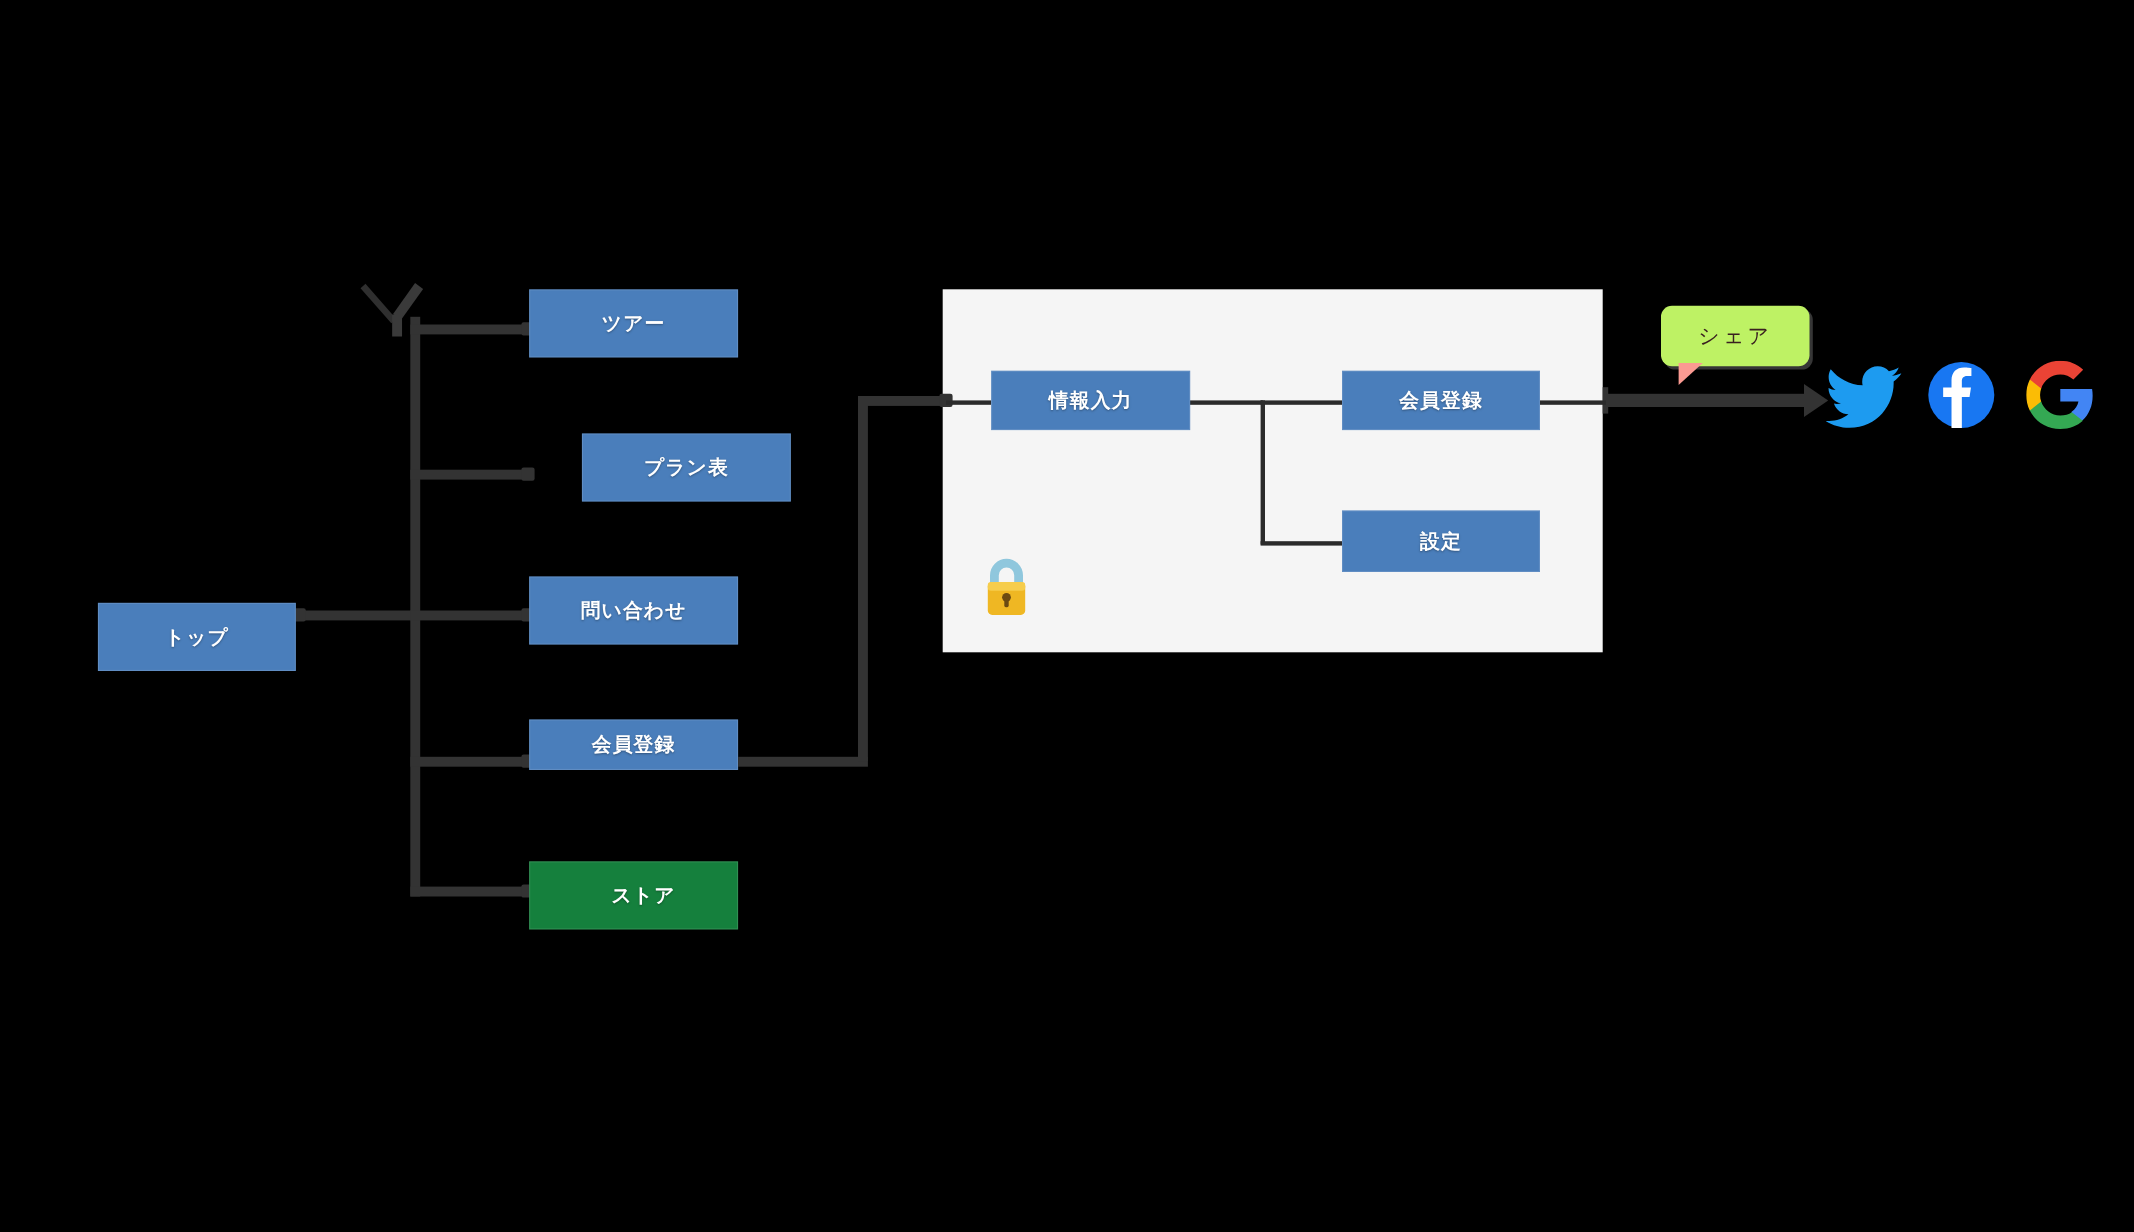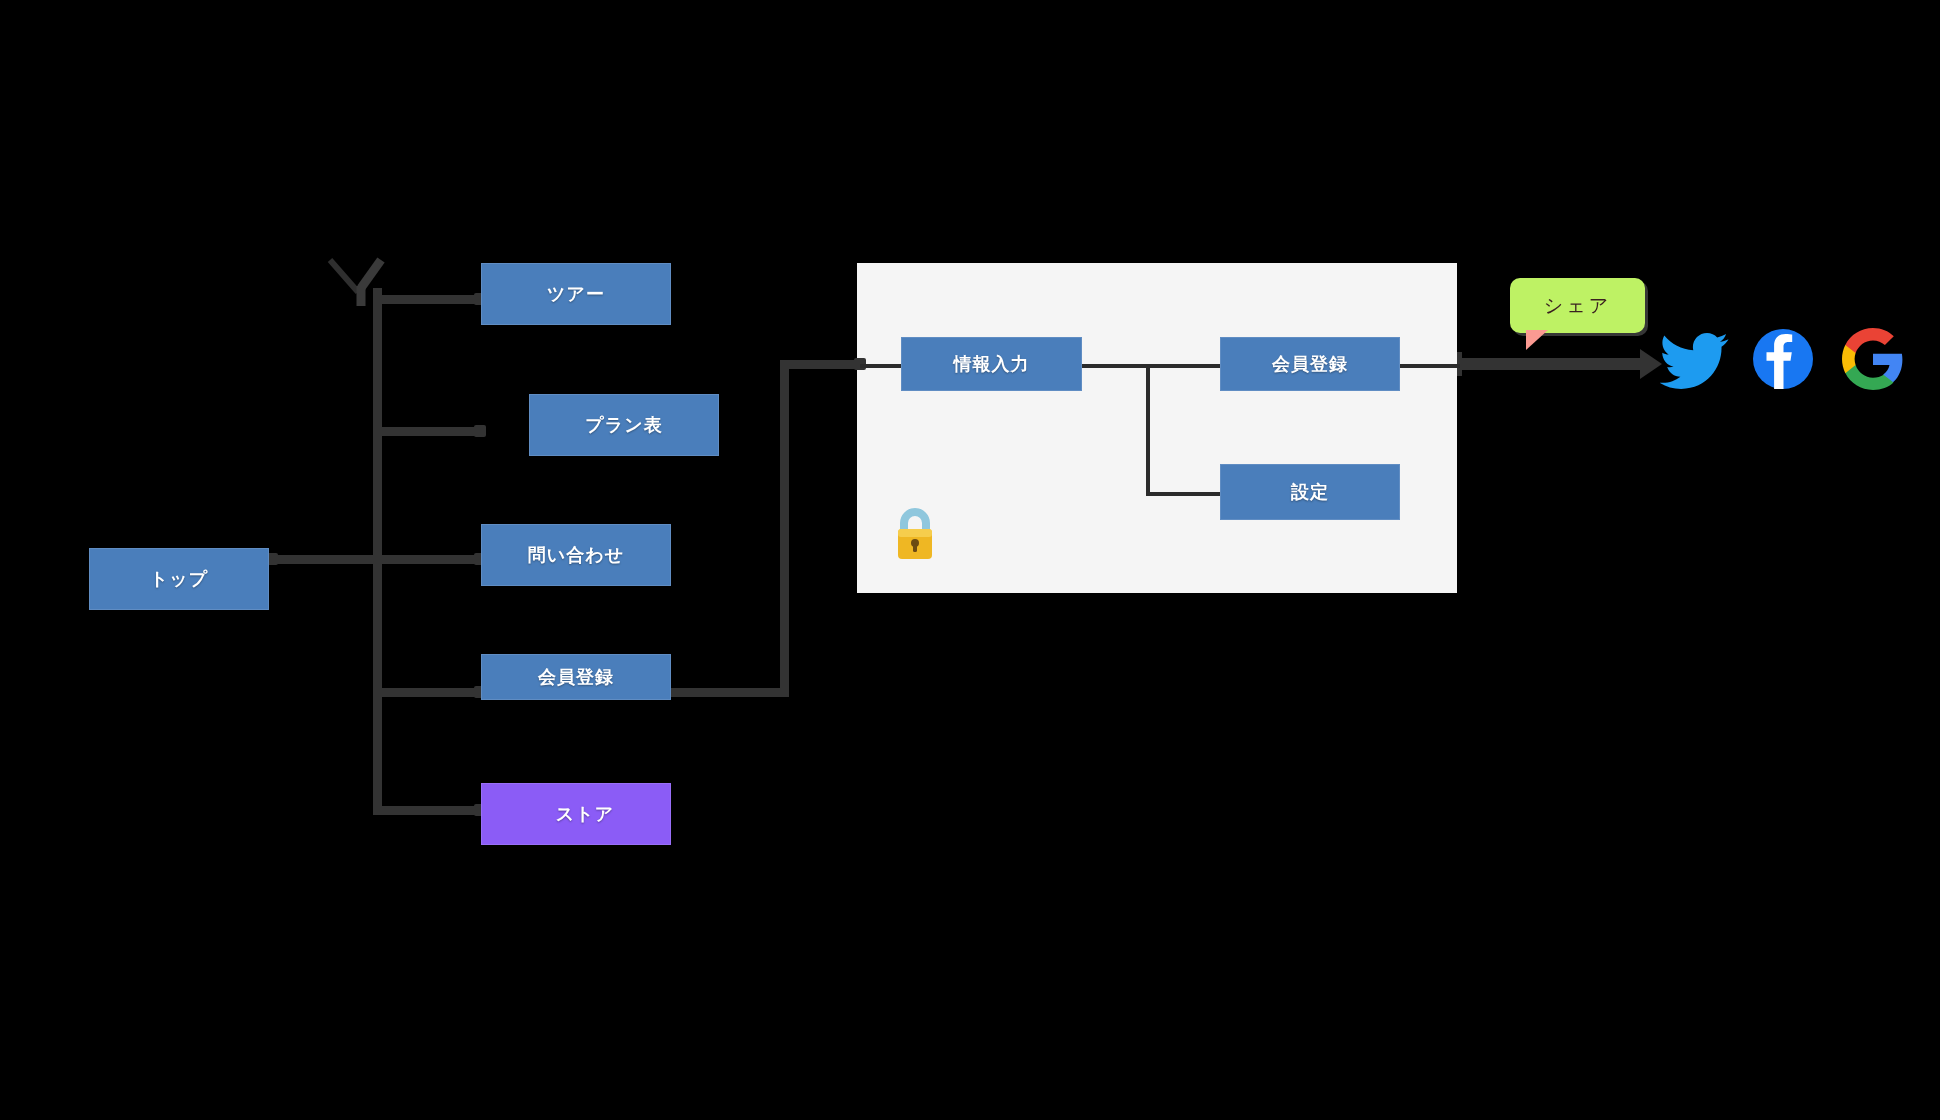--- a/index.html
+++ b/index.html
@@ -25,21 +25,21 @@
     align-items: center;
     justify-content: center;
     color: #ffffff;
     font-weight: bold;
     font-size: 18px;
     letter-spacing: 1px;
     text-shadow: 0 1px 2px rgba(0,0,0,0.35);
     border: 1px solid rgba(255,255,255,0.12);
   }
   .node.blue   { background: #4a7ebb; }
-  .node.orange { background: #8b5cf6; padding-left: 18px; }
+  .node.orange { background: #15803d; padding-left: 18px; }
 
   
   .node::before {
     content: "";
     position: absolute;
     left: -3px; top: -3px; right: -3px; bottom: -3px;
     background: rgba(120,120,120,0.55);
     z-index: -1;
   }
 

